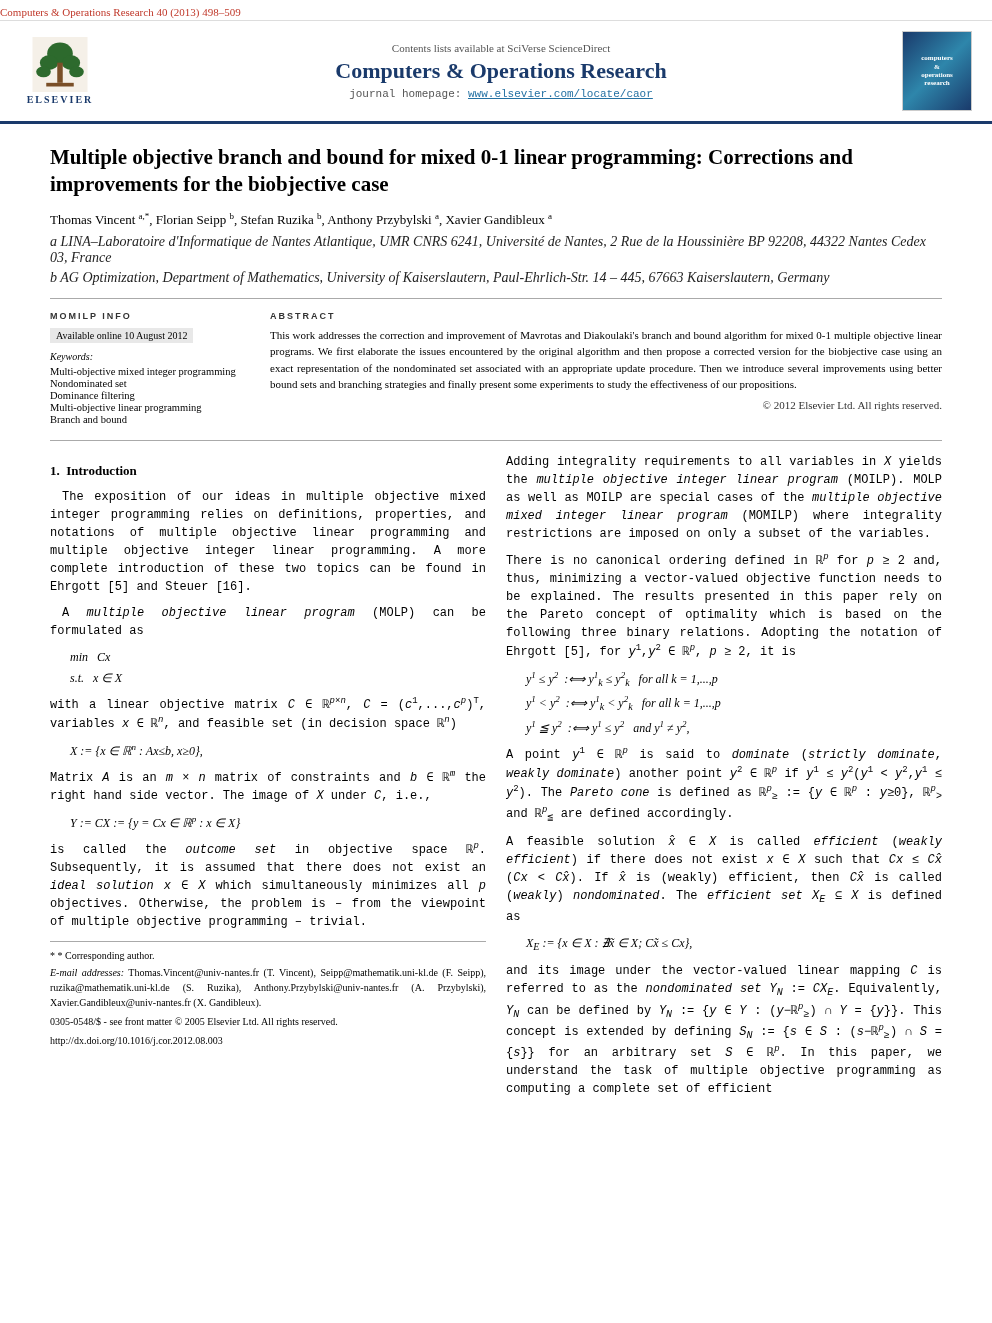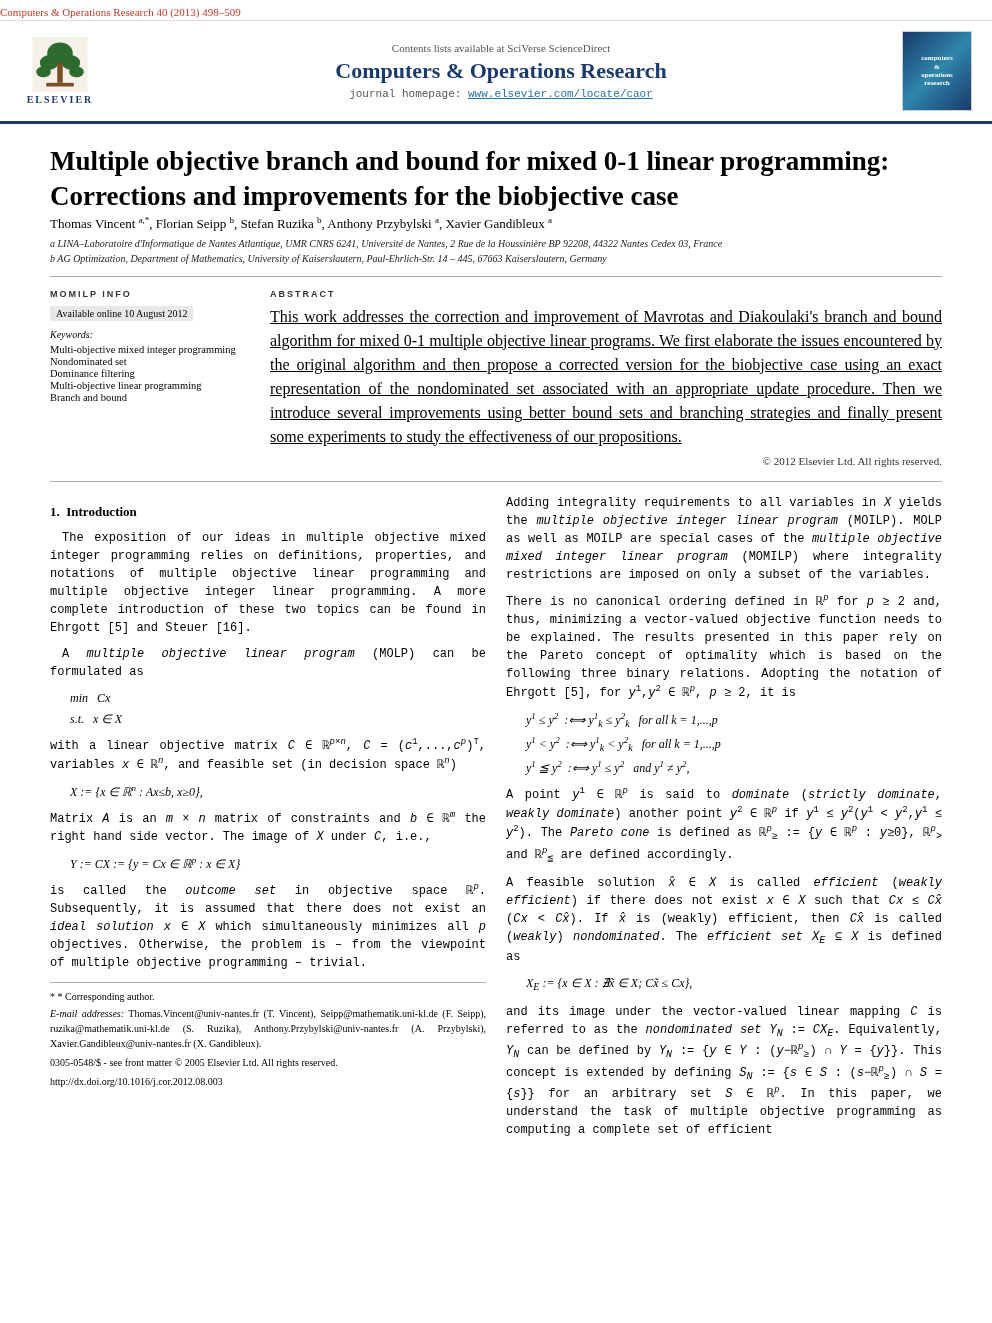--- a/index.html
+++ b/index.html
@@ -80,32 +80,32 @@
       color: #fff;
       font-size: 8px;
       text-align: center;
       padding: 7px;
       border: 1px solid #ccc;
     }
     .main-content {
       padding: 20px 50px 20px 50px;
     }
     .paper-title {
-      font-size: 27px;
+      font-size: 21px;
       font-weight: bold;
       color: #000;
-      margin-bottom: 0;
+      margin-bottom: 12px;
       line-height: 1.3;
     }
     .authors-line {
       font-size: 13px;
       margin-bottom: 6px;
     }
     .affil-block {
-      font-size: 10px;
+      font-size: 14px;
       font-style: italic;
       margin-bottom: 4px;
       color: #222;
     }
     .divider {
       border: none;
       border-top: 1px solid #aaa;
       margin: 12px 0;
     }
     .two-col {
@@ -138,24 +138,23 @@
     .keywords-label {
       font-size: 10px;
       font-style: italic;
       margin-bottom: 4px;
     }
     .keyword-item {
       font-size: 10.5px;
       margin-bottom: 1px;
     }
     .abstract-text {
-      font-size: 16px;
+      font-size: 11px;
       line-height: 1.5;
       text-align: justify;
-      text-decoration: underline;
     }
     .copyright-line {
       font-size: 11px;
       text-align: right;
       margin-top: 6px;
       color: #333;
     }
     .body-two-col {
       display: flex;
       gap: 20px;

